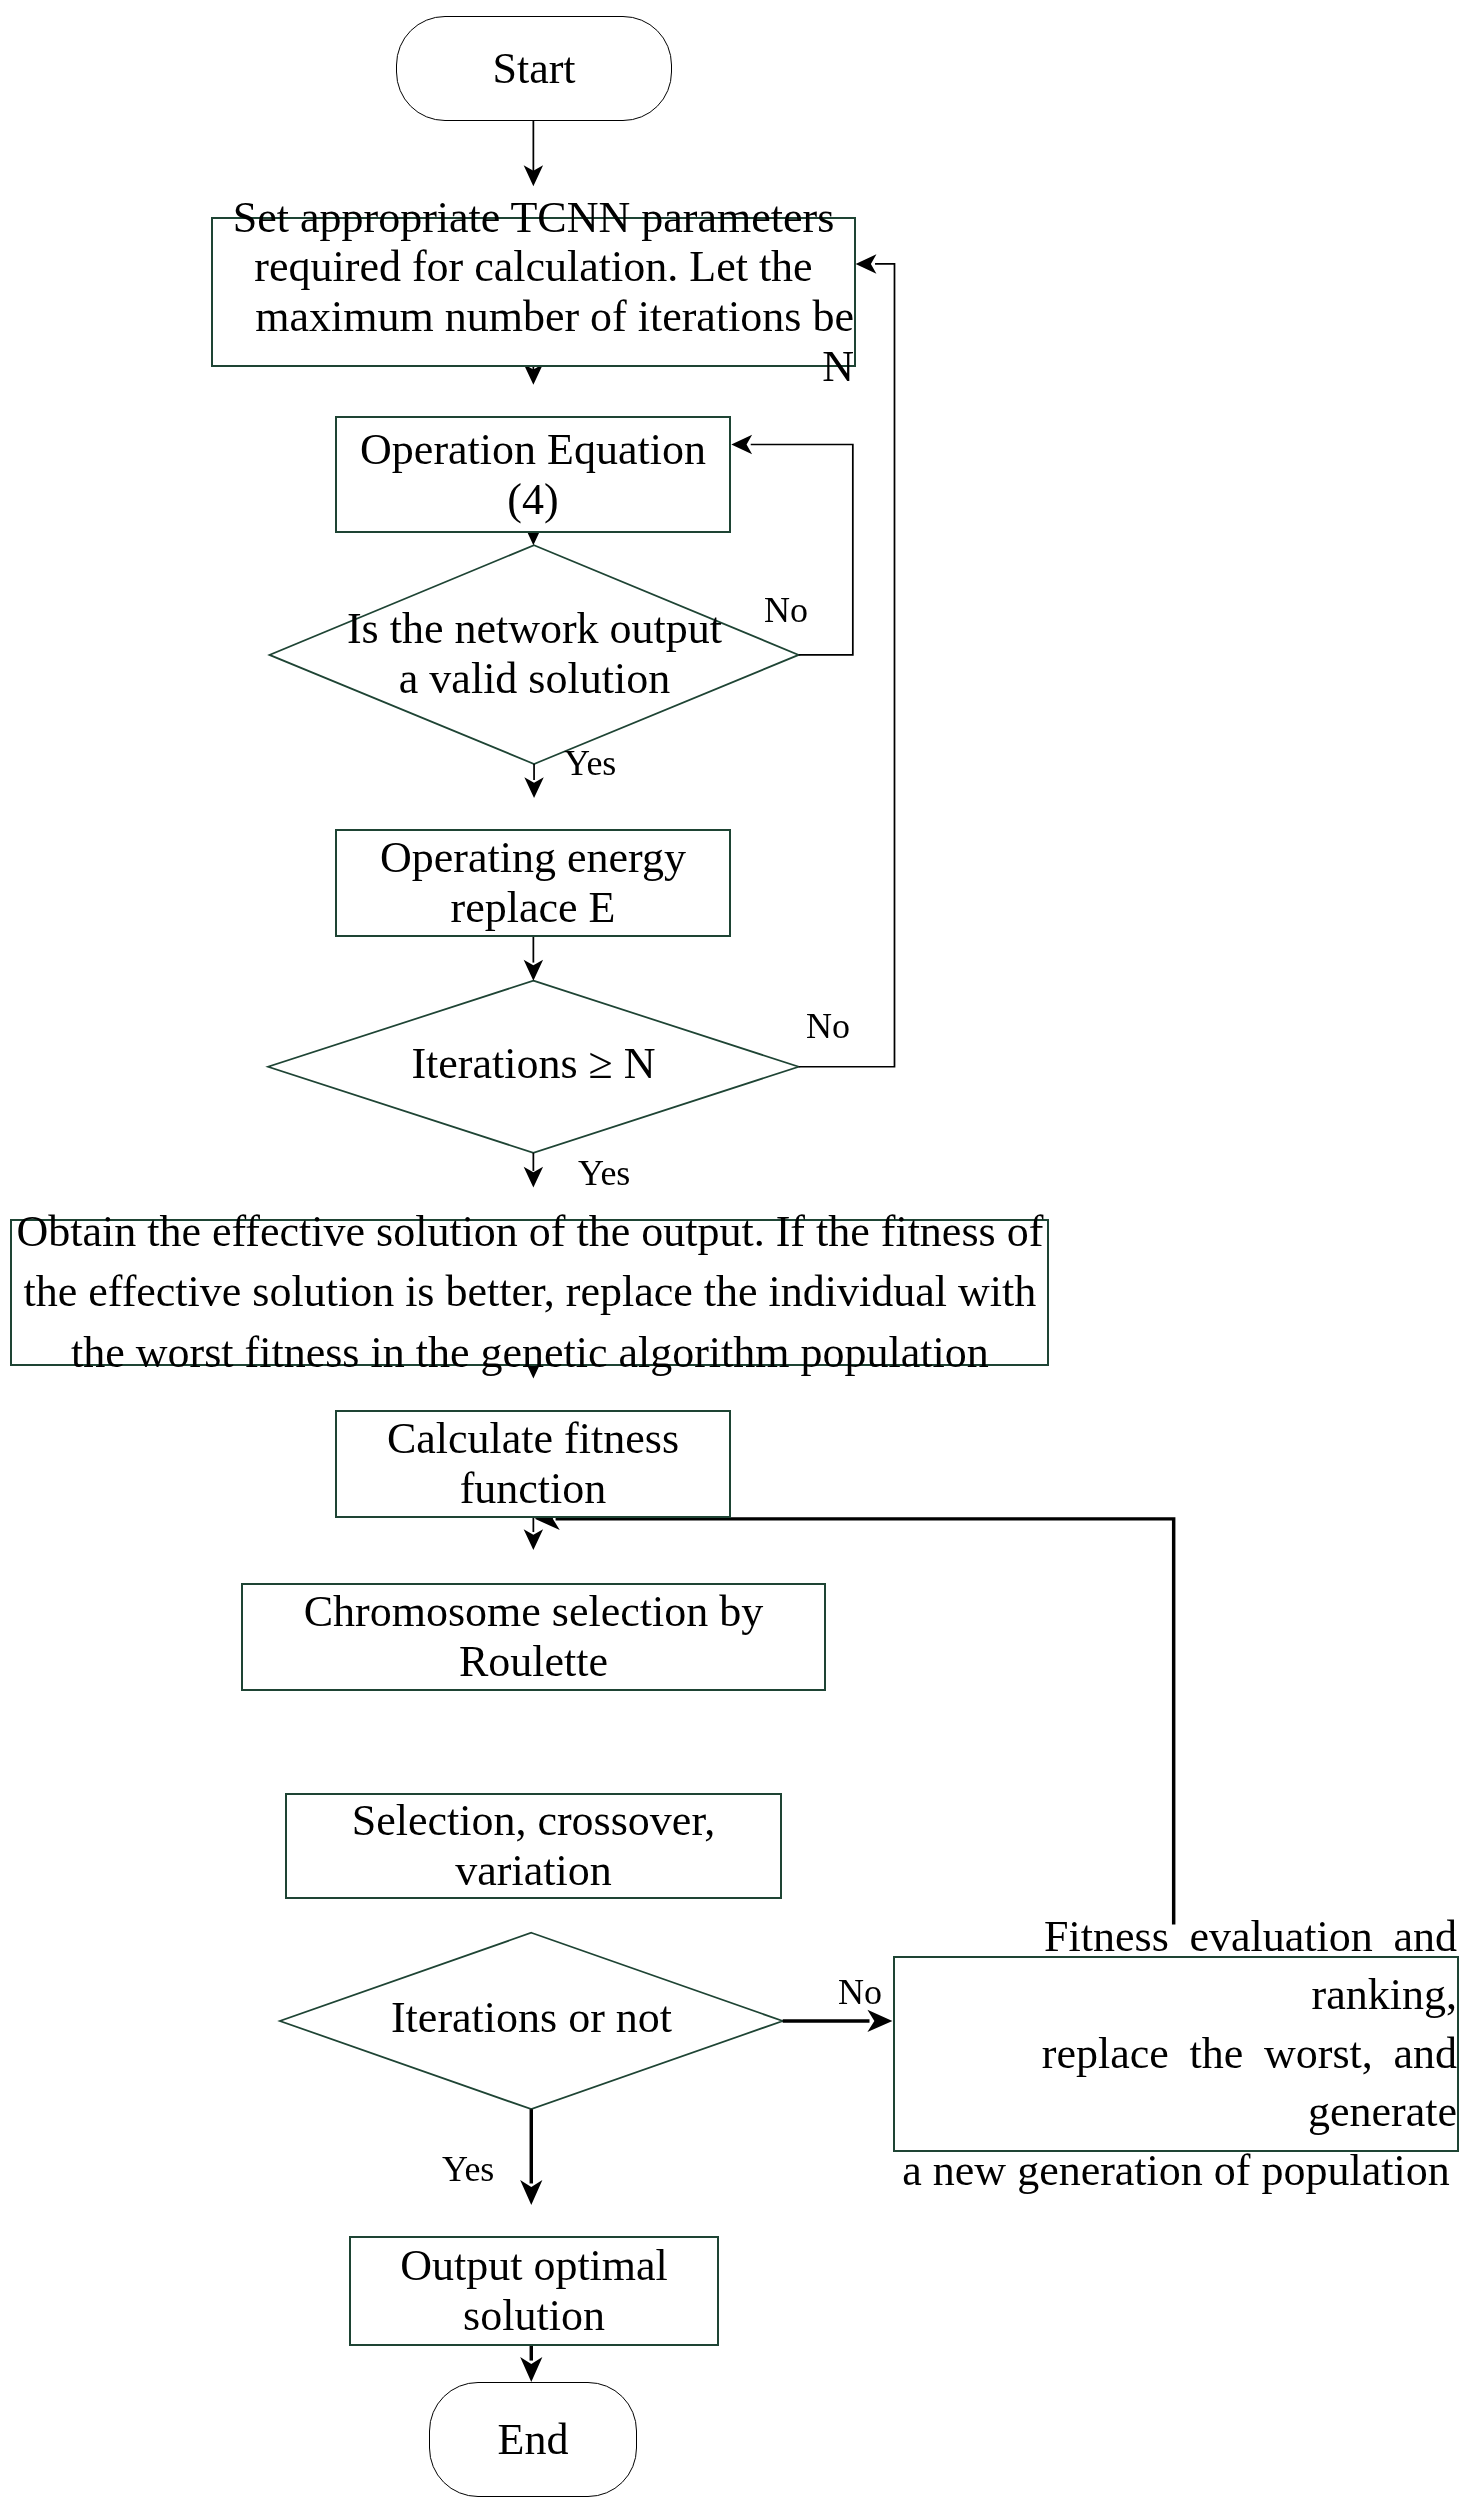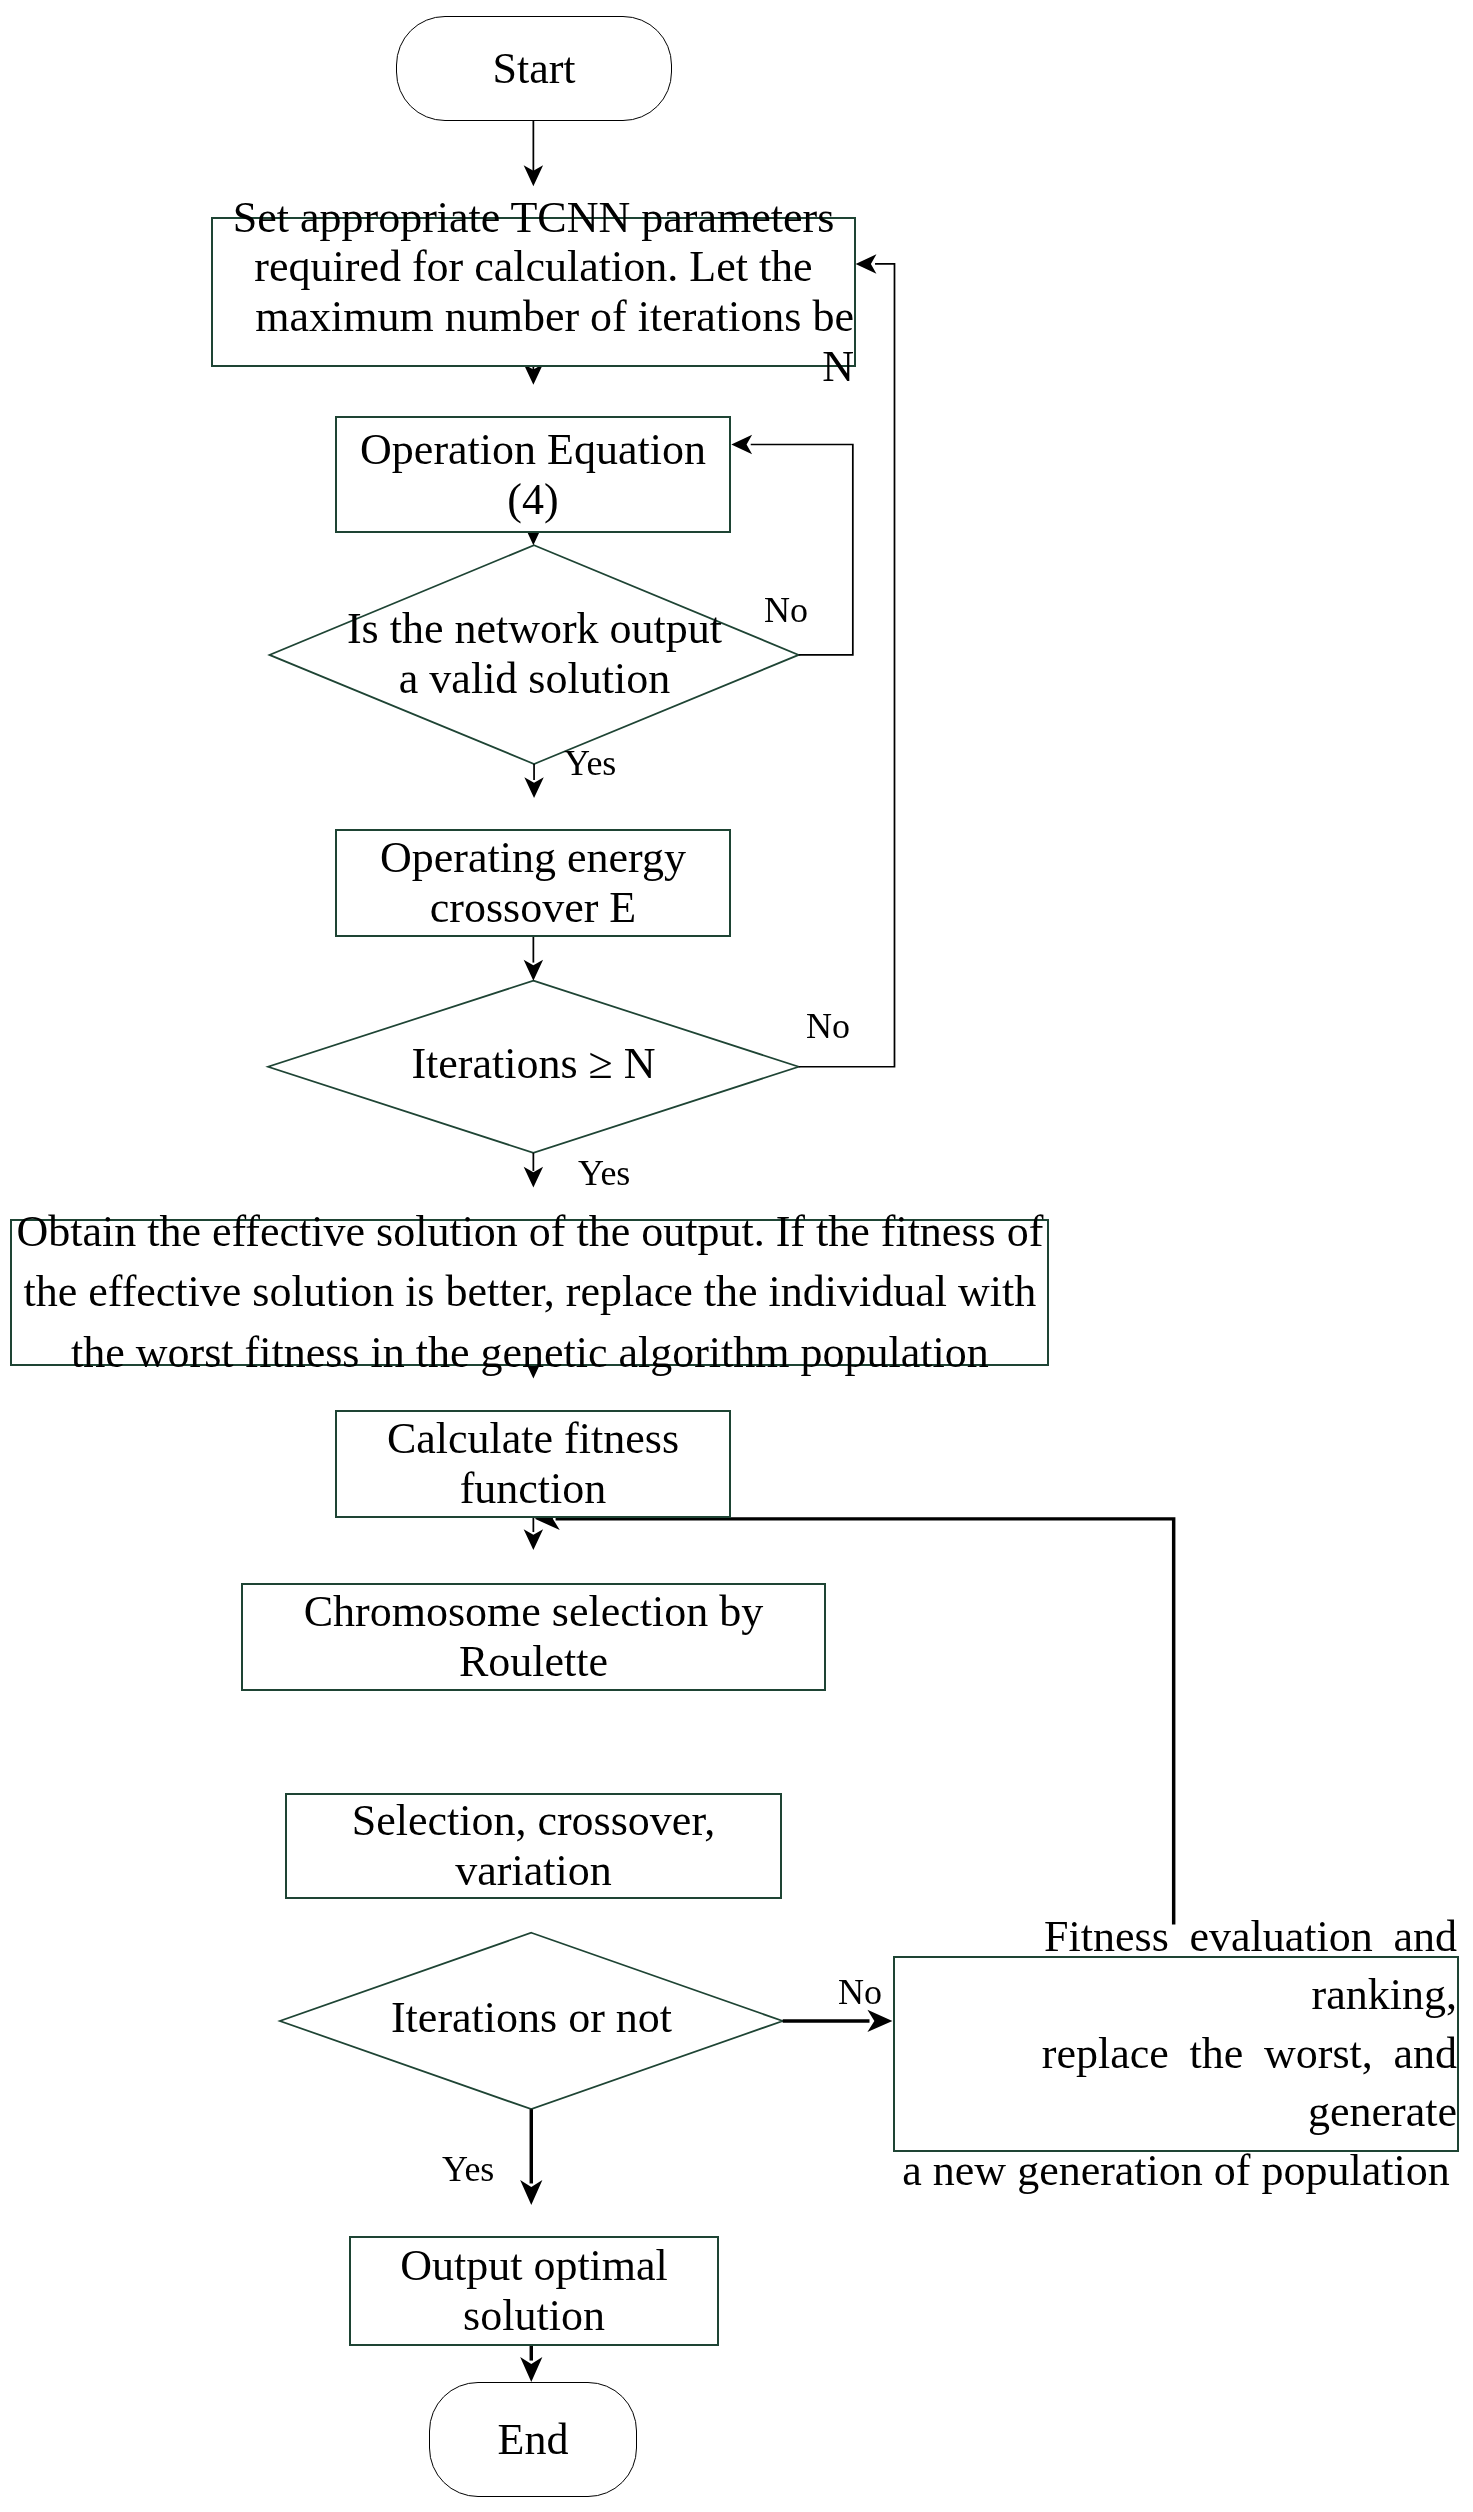--- a/index.html
+++ b/index.html
@@ -109,21 +109,21 @@
     <div class="line">(4)</div>
   </div>
 
   <div class="diamond-label" style="left:312px;top:604px;width:445px;height:103px">
     <div class="line">Is the network output</div>
     <div class="line">a valid solution</div>
   </div>
 
   <div class="node rect" style="left:335px;top:798px;width:396px;height:108px">
     <div class="line">Operating energy</div>
-    <div class="line">crossover E</div>
+    <div class="line">replace E</div>
   </div>
 
   <div class="diamond-label" style="left:332px;top:1039px;width:403px;height:56px">
     <div class="line">Iterations ≥ N</div>
   </div>
 
   <div class="node rect widebox" style="left:10.4px;top:1188px;width:1039px;height:147px">
     <div class="line">Obtain the effective solution of the output. If the fitness of</div>
     <div class="line">the effective solution is better,  replace the individual with</div>
     <div class="line">the worst fitness in the genetic algorithm population</div>

